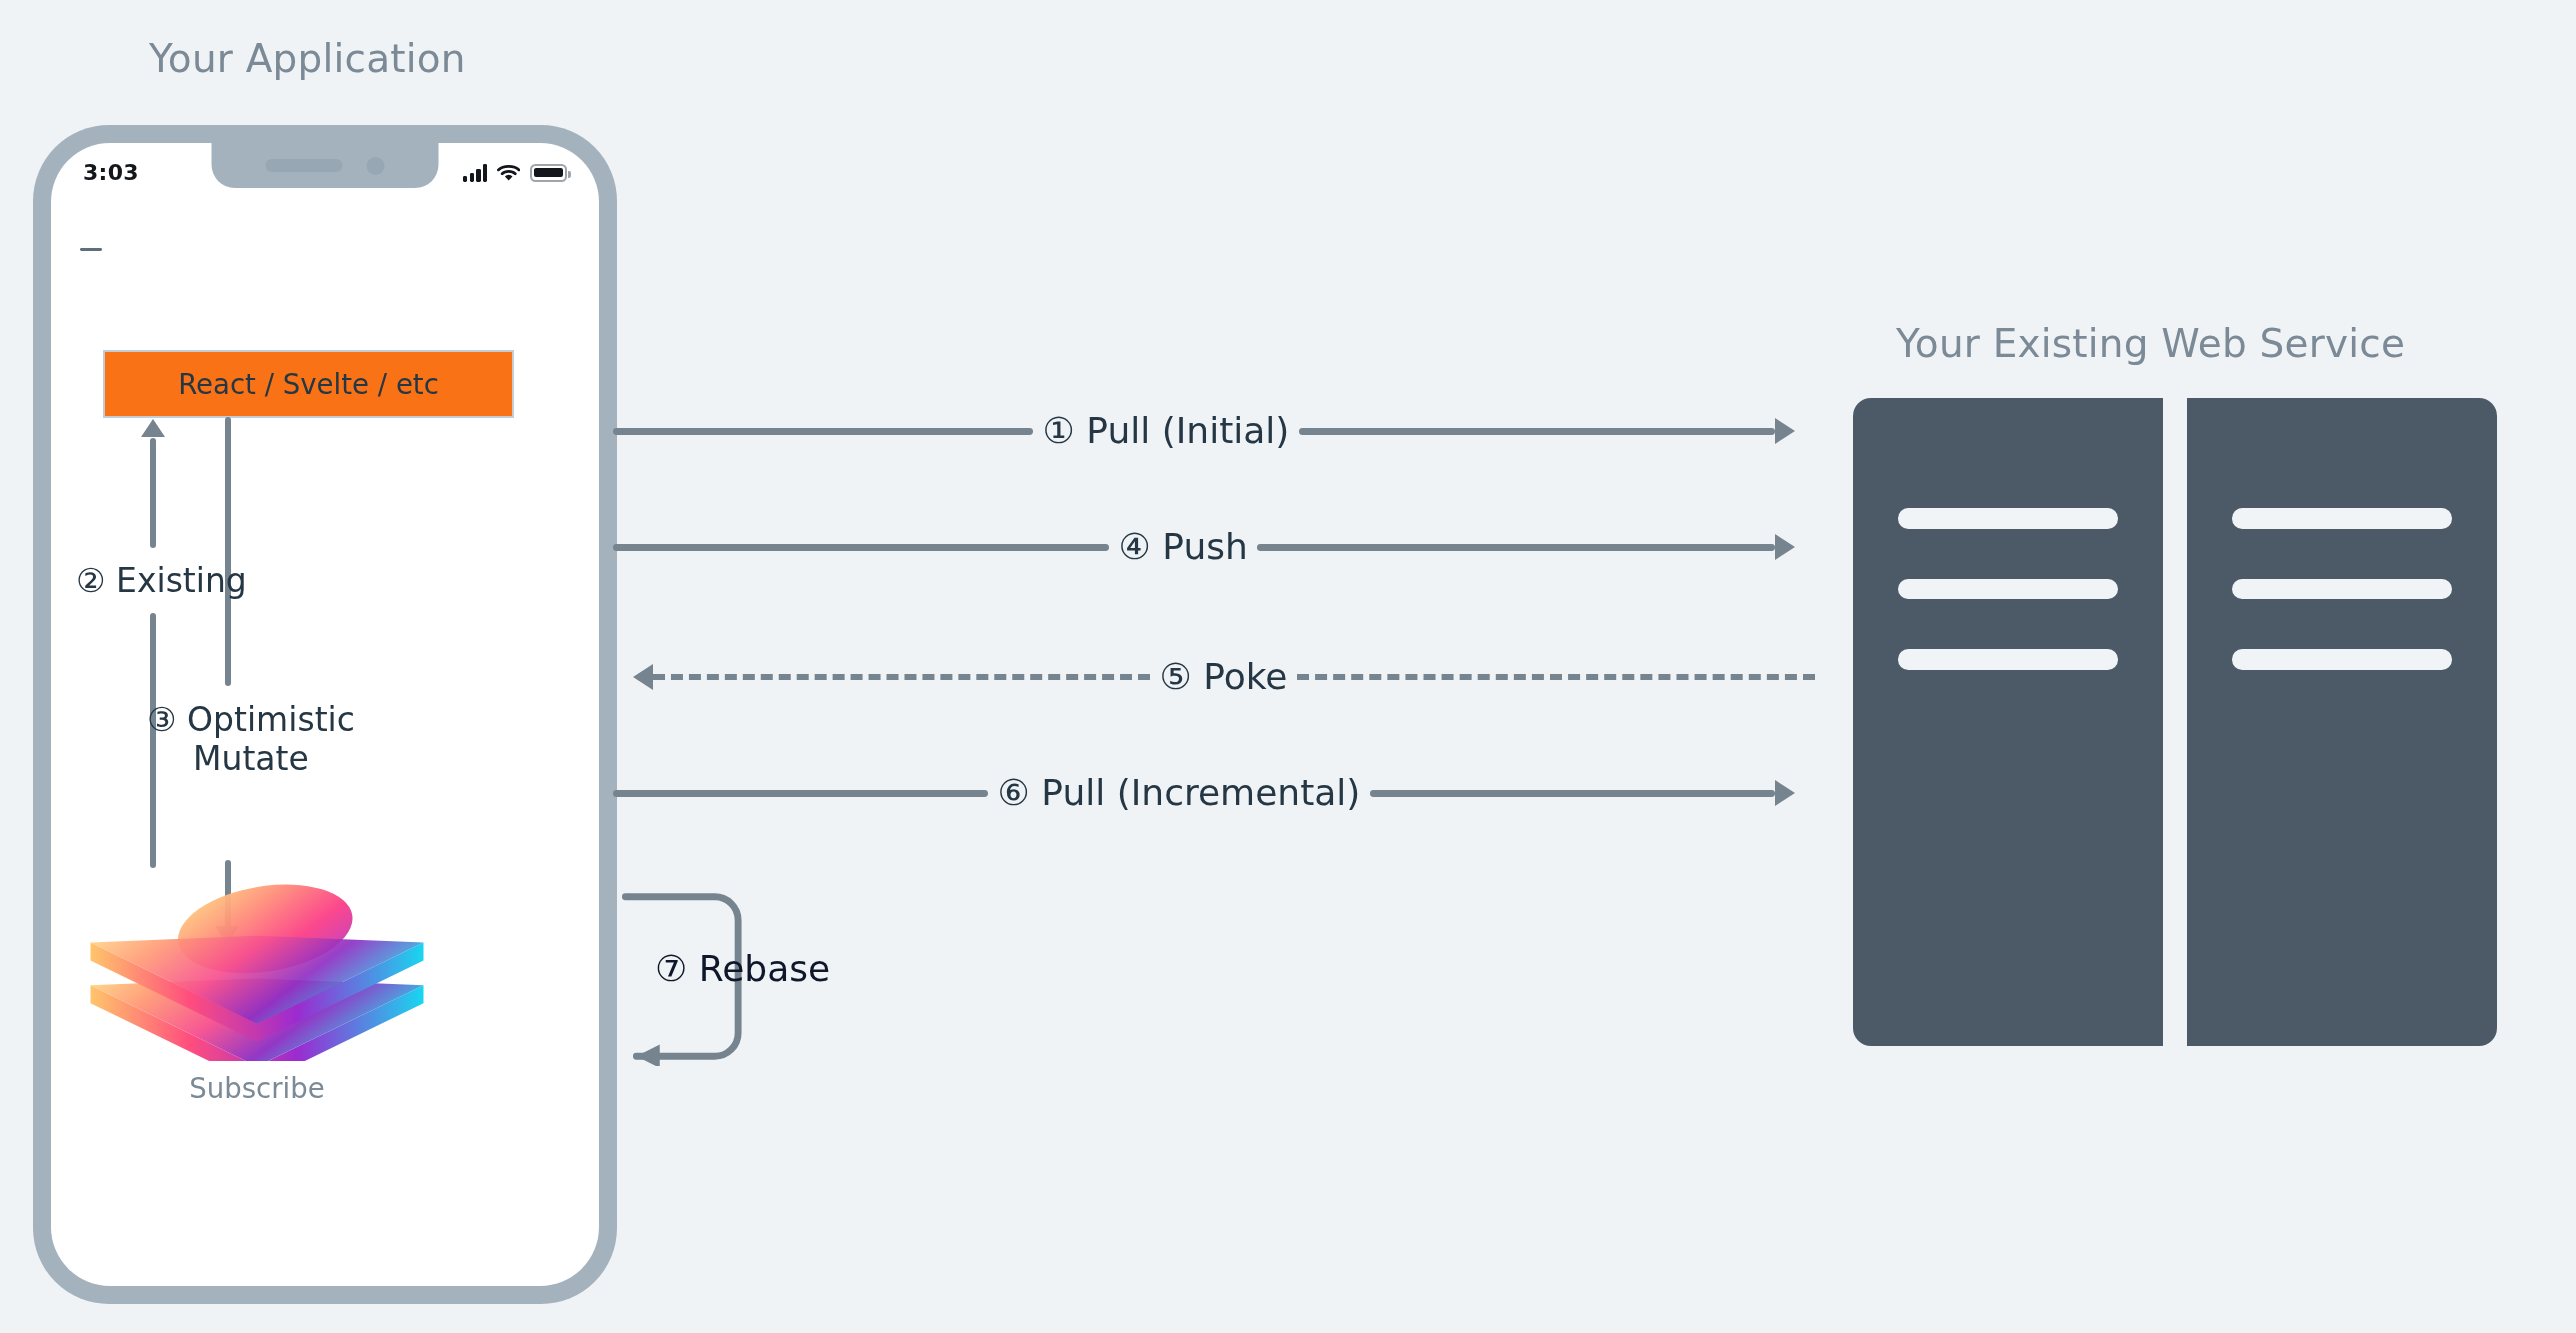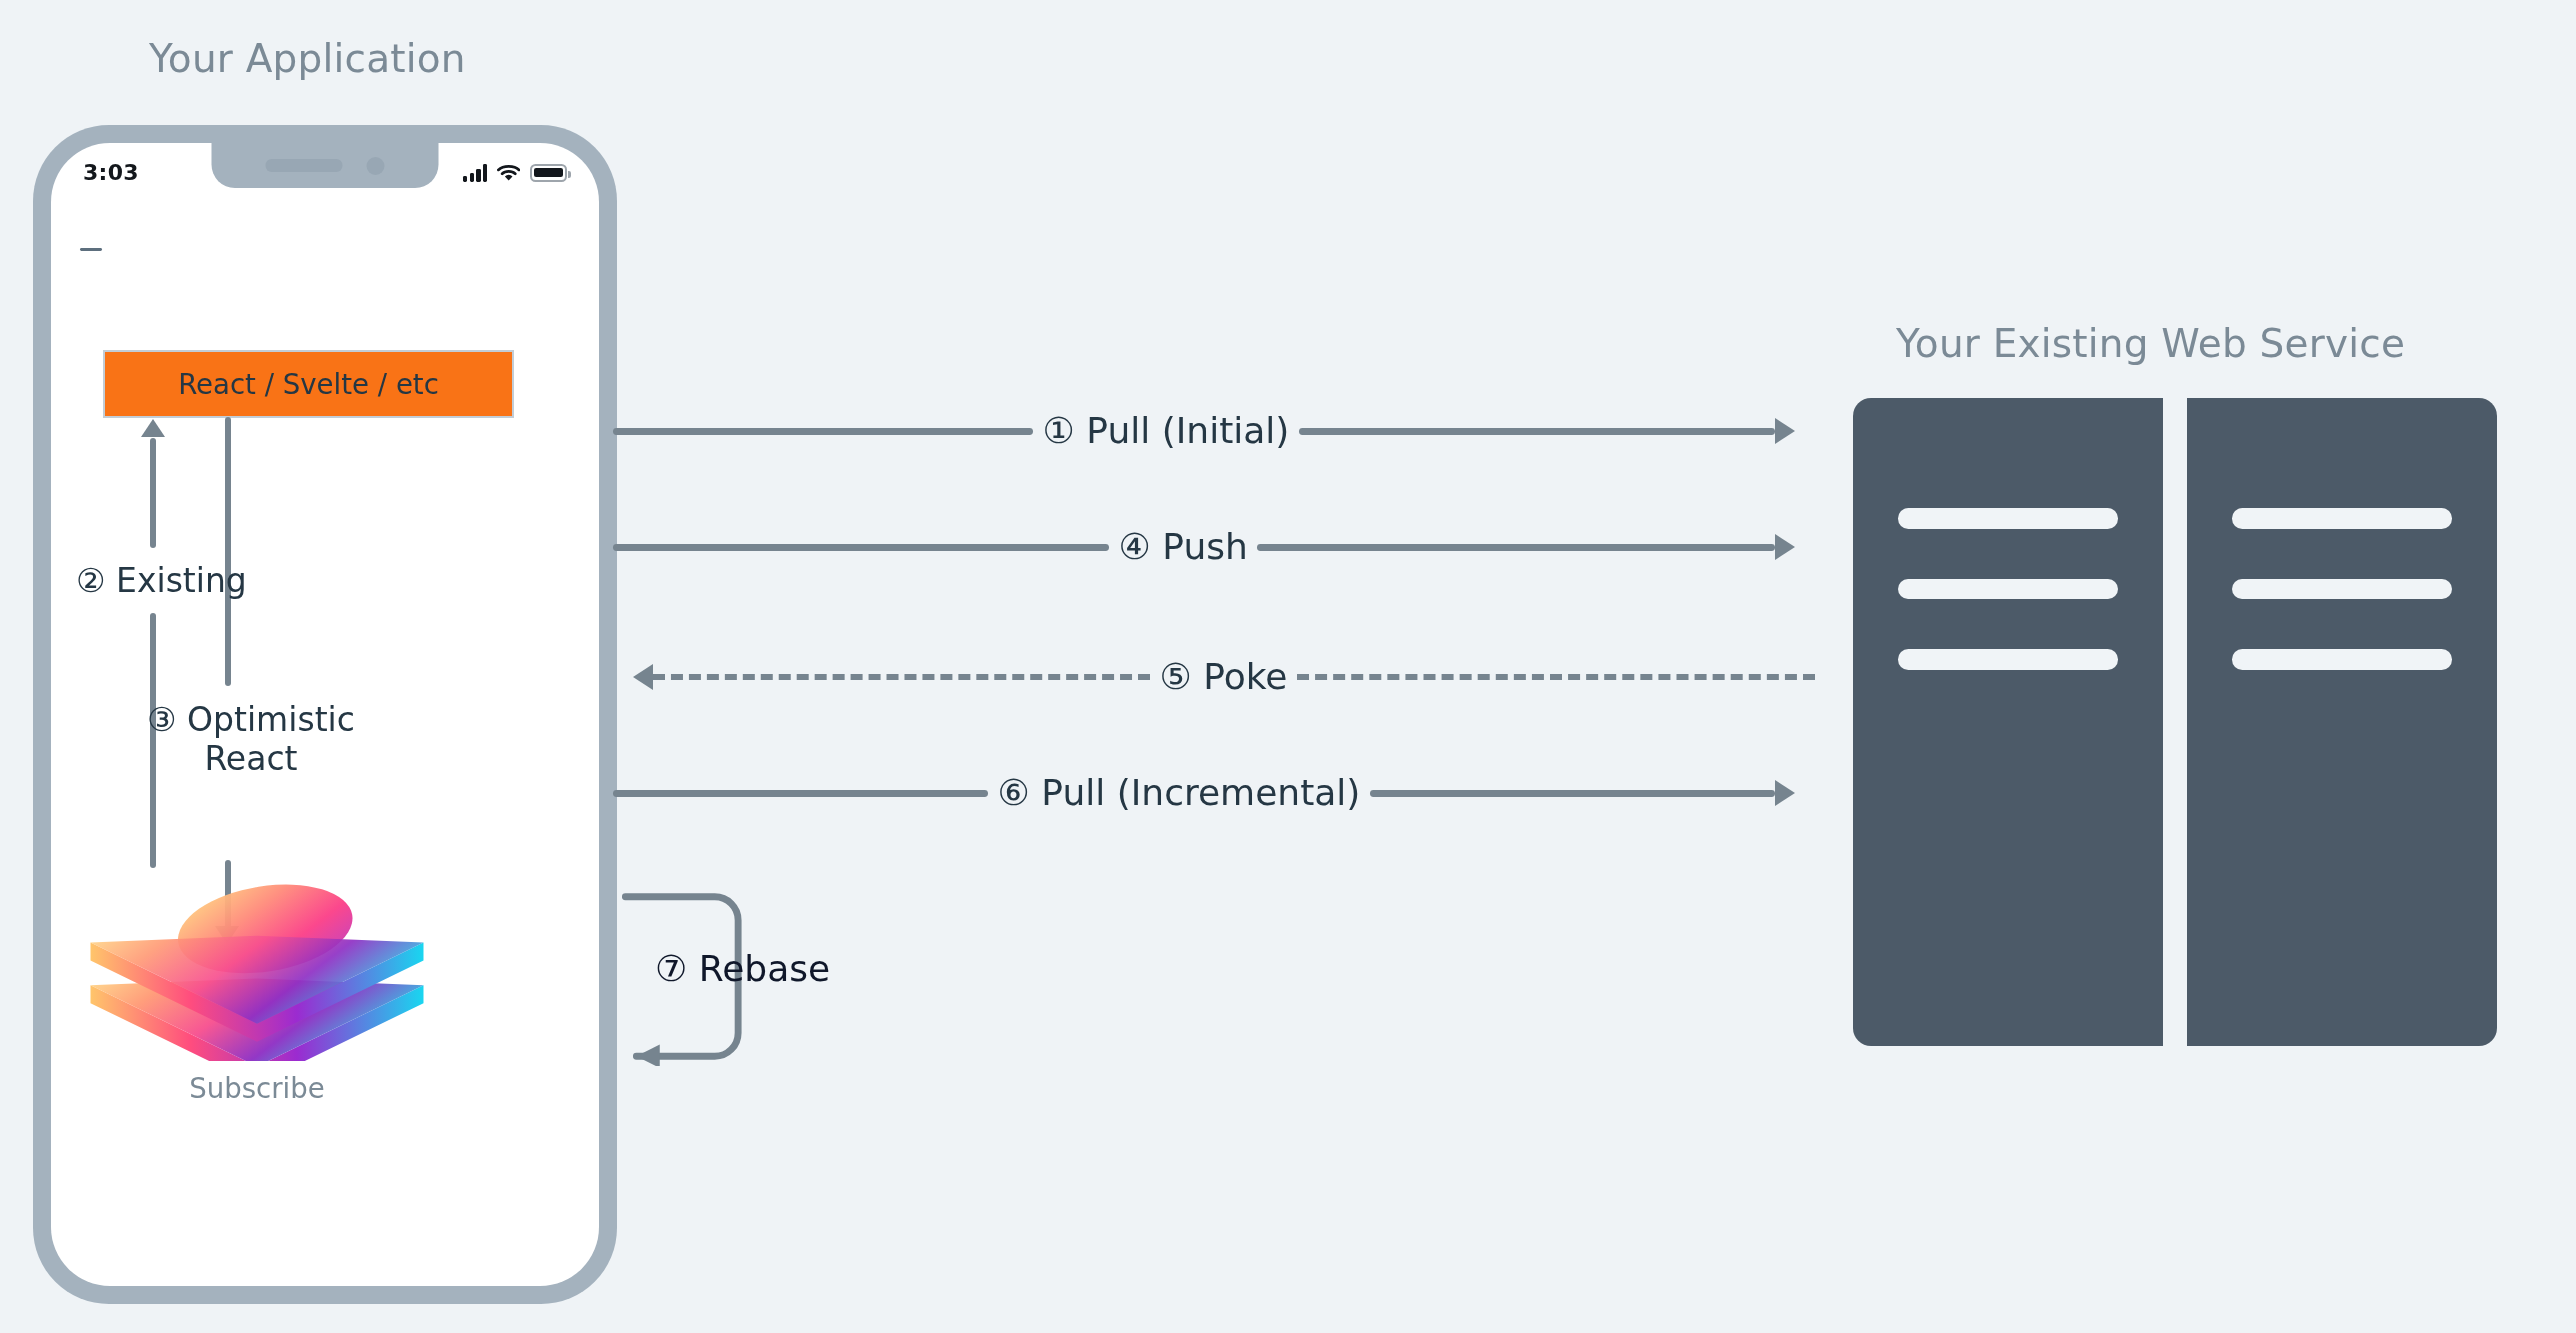--- a/index.html
+++ b/index.html
@@ -205,21 +205,21 @@
       <div class="vline" style="left:174px;top:717px;height:68px;"></div>
       <div class="vhead-down" style="left:164px;top:783px;"></div>
 
       <div class="inner-label" style="left:25px;top:419px;">
         <span>②</span>
         <span>Existing</span>
       </div>
       <div class="inner-label" style="left:96px;top:558px;text-align:center;">
         <div><span>③</span>
              <span>Optimistic</span></div>
-        <div>React</div>
+        <div>Mutate</div>
       </div>
 
     </div>
   </div>
 
   <div class="logo-wrap">
     <svg width="344" height="179" viewBox="0 0 500 260">
       <defs>
         <linearGradient id="gTop" x1="0" y1="0" x2="1" y2="0.35">
           <stop offset="0%" stop-color="#FFD98A"></stop>

